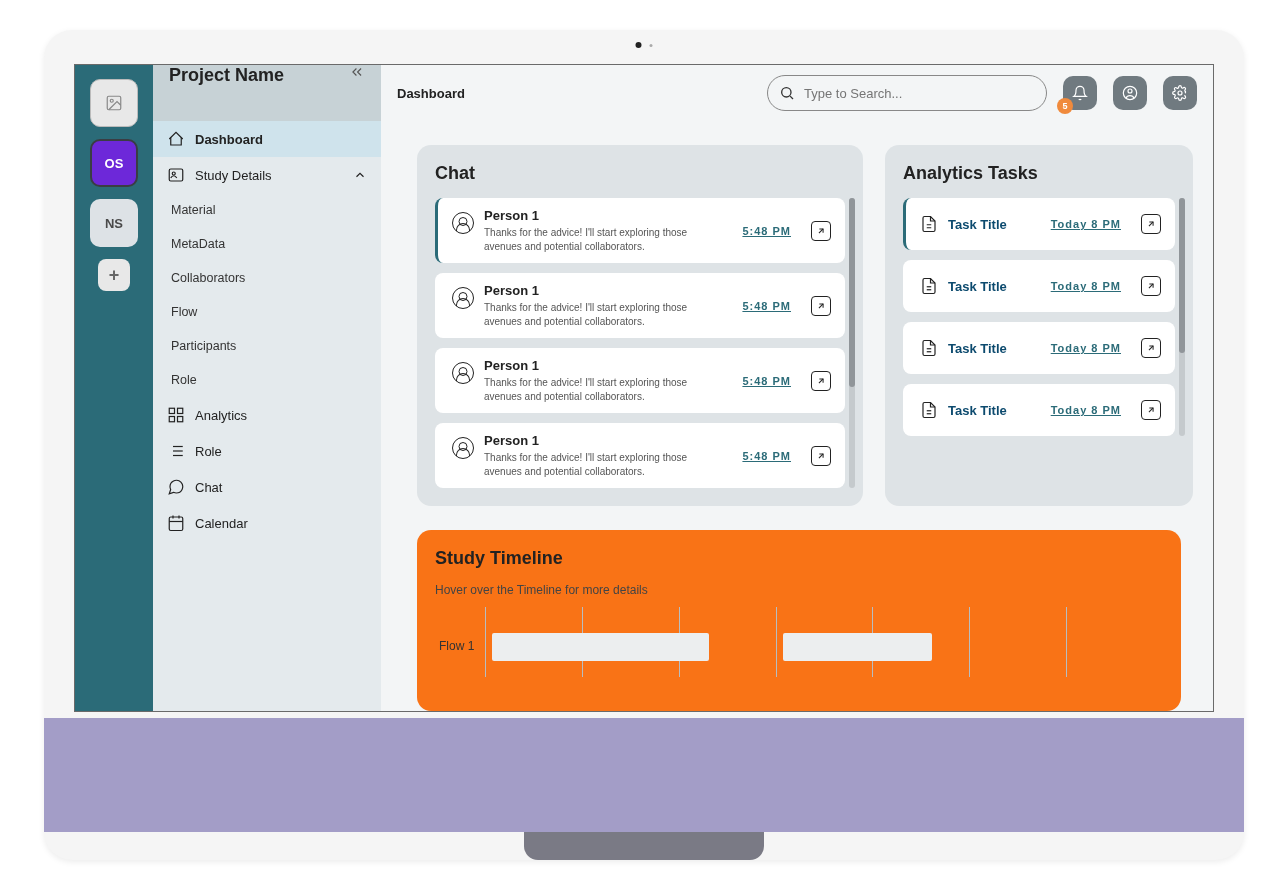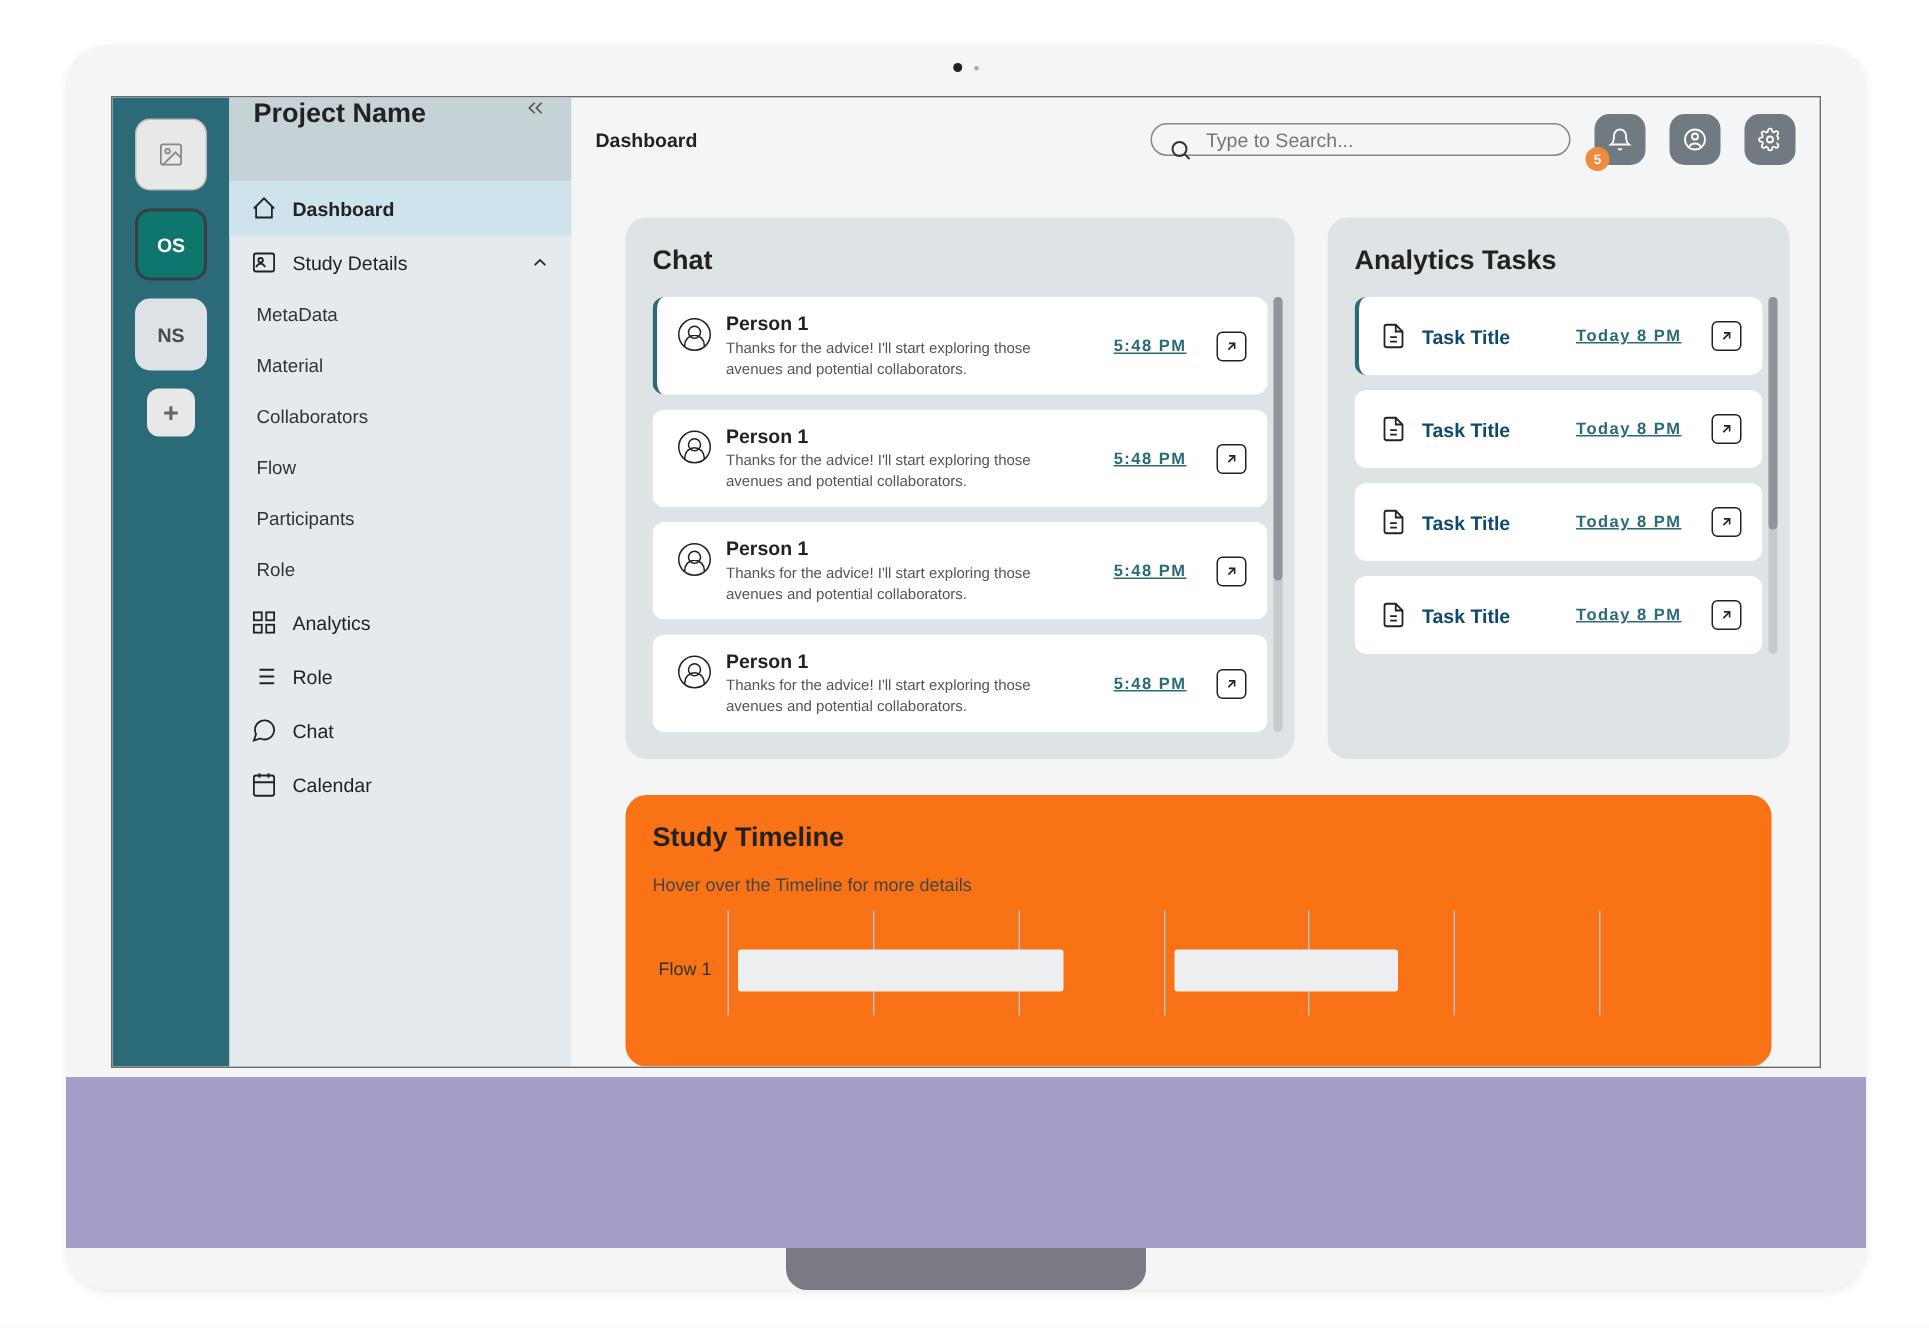--- a/index.html
+++ b/index.html
@@ -11,41 +11,41 @@
 .camera-dot-2 { width: 3px; height: 3px; background: #aaa; border-radius: 50%; }
 
 .screen { position: absolute; top: 34px; left: 30px; right: 30px; bottom: 148px; background: #F3F5F6; border: 1px solid #6a6a6a; overflow: hidden; }
 
 .purple-band { position: absolute; bottom: 28px; left: 0; right: 0; height: 114px; background: #A39DC7; }
 .stand-shadow { position: absolute; bottom: 0; left: 50%; transform: translateX(-50%); width: 240px; height: 28px; background: #7a7a85; border-radius: 0 0 14px 14px; }
 
 .rail { position: absolute; left: 0; top: 0; bottom: 0; width: 78px; background: #2B6B78; display: flex; flex-direction: column; align-items: center; padding-top: 14px; gap: 12px; }
 .rail-tile { width: 48px; height: 48px; border-radius: 10px; display: flex; align-items: center; justify-content: center; font-size: 13px; font-weight: 600; cursor: pointer; }
 .rail-tile.image { background: #E8E8E8; border: 1px solid #bbb; }
-.rail-tile.os { background: #0f766e; color: #fff; border: 2px solid #3a3d44; }
+.rail-tile.os { background: #6d28d9; color: #fff; border: 2px solid #3a3d44; }
 .rail-tile.ns { background: #DDE2E6; color: #4a4a4a; }
 .rail-tile.plus { width: 32px; height: 32px; background: #E8E8E8; color: #666; font-size: 18px; border-radius: 8px; }
 
 .sidebar { position: absolute; left: 78px; top: 0; bottom: 0; width: 228px; background: #E4EAED; }
 .sidebar-header { height: 56px; background: #C7D2D6; display: flex; align-items: flex-start; justify-content: space-between; padding: 0 16px; }
 .sidebar-title { font-size: 18px; font-weight: 700; color: #222; }
 .collapse-btn { font-size: 14px; color: #555; cursor: pointer; }
 
 .nav-item { height: 36px; display: flex; align-items: center; gap: 10px; padding: 0 14px; font-size: 13px; color: #222; cursor: pointer; }
 .nav-item.active { background: #CFE3EC; font-weight: 600; }
 .nav-item .expand { margin-left: auto; }
 .nav-sub { padding-left: 18px; font-size: 12.5px; height: 34px; display: flex; align-items: center; color: #333; cursor: pointer; }
 
 .nav-icon { width: 18px; height: 18px; flex-shrink: 0; }
 
 .main { position: absolute; left: 306px; top: 0; right: 0; bottom: 0; background: #F3F5F6; overflow: hidden; }
 .topbar { height: 56px; display: flex; align-items: center; padding: 0 16px; gap: 16px; }
 .breadcrumb { font-size: 13px; font-weight: 700; color: #222; margin-right: auto; }
 .search-wrap { flex: 0 0 280px; position: relative; }
-.search-input { width: 100%; height: 22px; border-radius: 20px; border: 1.5px solid #888; background: #F3F5F6; padding: 0 14px 0 36px; font-size: 13px; color: #15803d; }
+.search-input { width: 100%; height: 36px; border-radius: 20px; border: 1.5px solid #888; background: #F3F5F6; padding: 0 14px 0 36px; font-size: 13px; color: #15803d; }
 .search-icon { position: absolute; left: 12px; top: 10px; width: 16px; height: 16px; }
 .top-icon-btn { width: 34px; height: 34px; border-radius: 10px; background: #707A80; display: flex; align-items: center; justify-content: center; cursor: pointer; position: relative; }
 .badge { position: absolute; bottom: -4px; left: -6px; width: 16px; height: 16px; background: #F08A3C; border-radius: 50%; color: #fff; font-size: 9px; display: flex; align-items: center; justify-content: center; font-weight: 700; }
 
 .content { padding: 24px 20px 0 36px; display: flex; flex-direction: column; gap: 24px; height: calc(100% - 56px); overflow: hidden; }
 .row { display: flex; gap: 22px; }
 
 .panel { background: #DEE3E6; border-radius: 14px; padding: 18px; }
 .panel-chat { flex: 0 0 446px; }
 .panel-tasks { flex: 1; }
@@ -130,22 +130,22 @@
             <circle cx="9" cy="10" r="2"></circle>
             <path d="M5 16c1-2 3-3 4-3s3 1 4 3"></path>
           </svg>
         <span>Study Details</span>
         <span class="expand">
           <svg width="14" height="14" viewBox="0 0 24 24" fill="none" stroke="#222" stroke-width="2">
               <path d="M18 15l-6-6-6 6"></path>
             </svg>
         </span>
       </div>
+      <div class="nav-sub">Material</div>
       <div class="nav-sub">MetaData</div>
-      <div class="nav-sub">Material</div>
       <div class="nav-sub">Collaborators</div>
       <div class="nav-sub">Flow</div>
       <div class="nav-sub">Participants</div>
       <div class="nav-sub">Role</div>
       <div class="nav-item">
         <svg class="nav-icon" viewBox="0 0 24 24" fill="none" stroke="#222" stroke-width="1.6">
             <rect x="3" y="3" width="7" height="7"></rect>
             <rect x="14" y="3" width="7" height="7"></rect>
             <rect x="3" y="14" width="7" height="7"></rect>
             <rect x="14" y="14" width="7" height="7"></rect>

